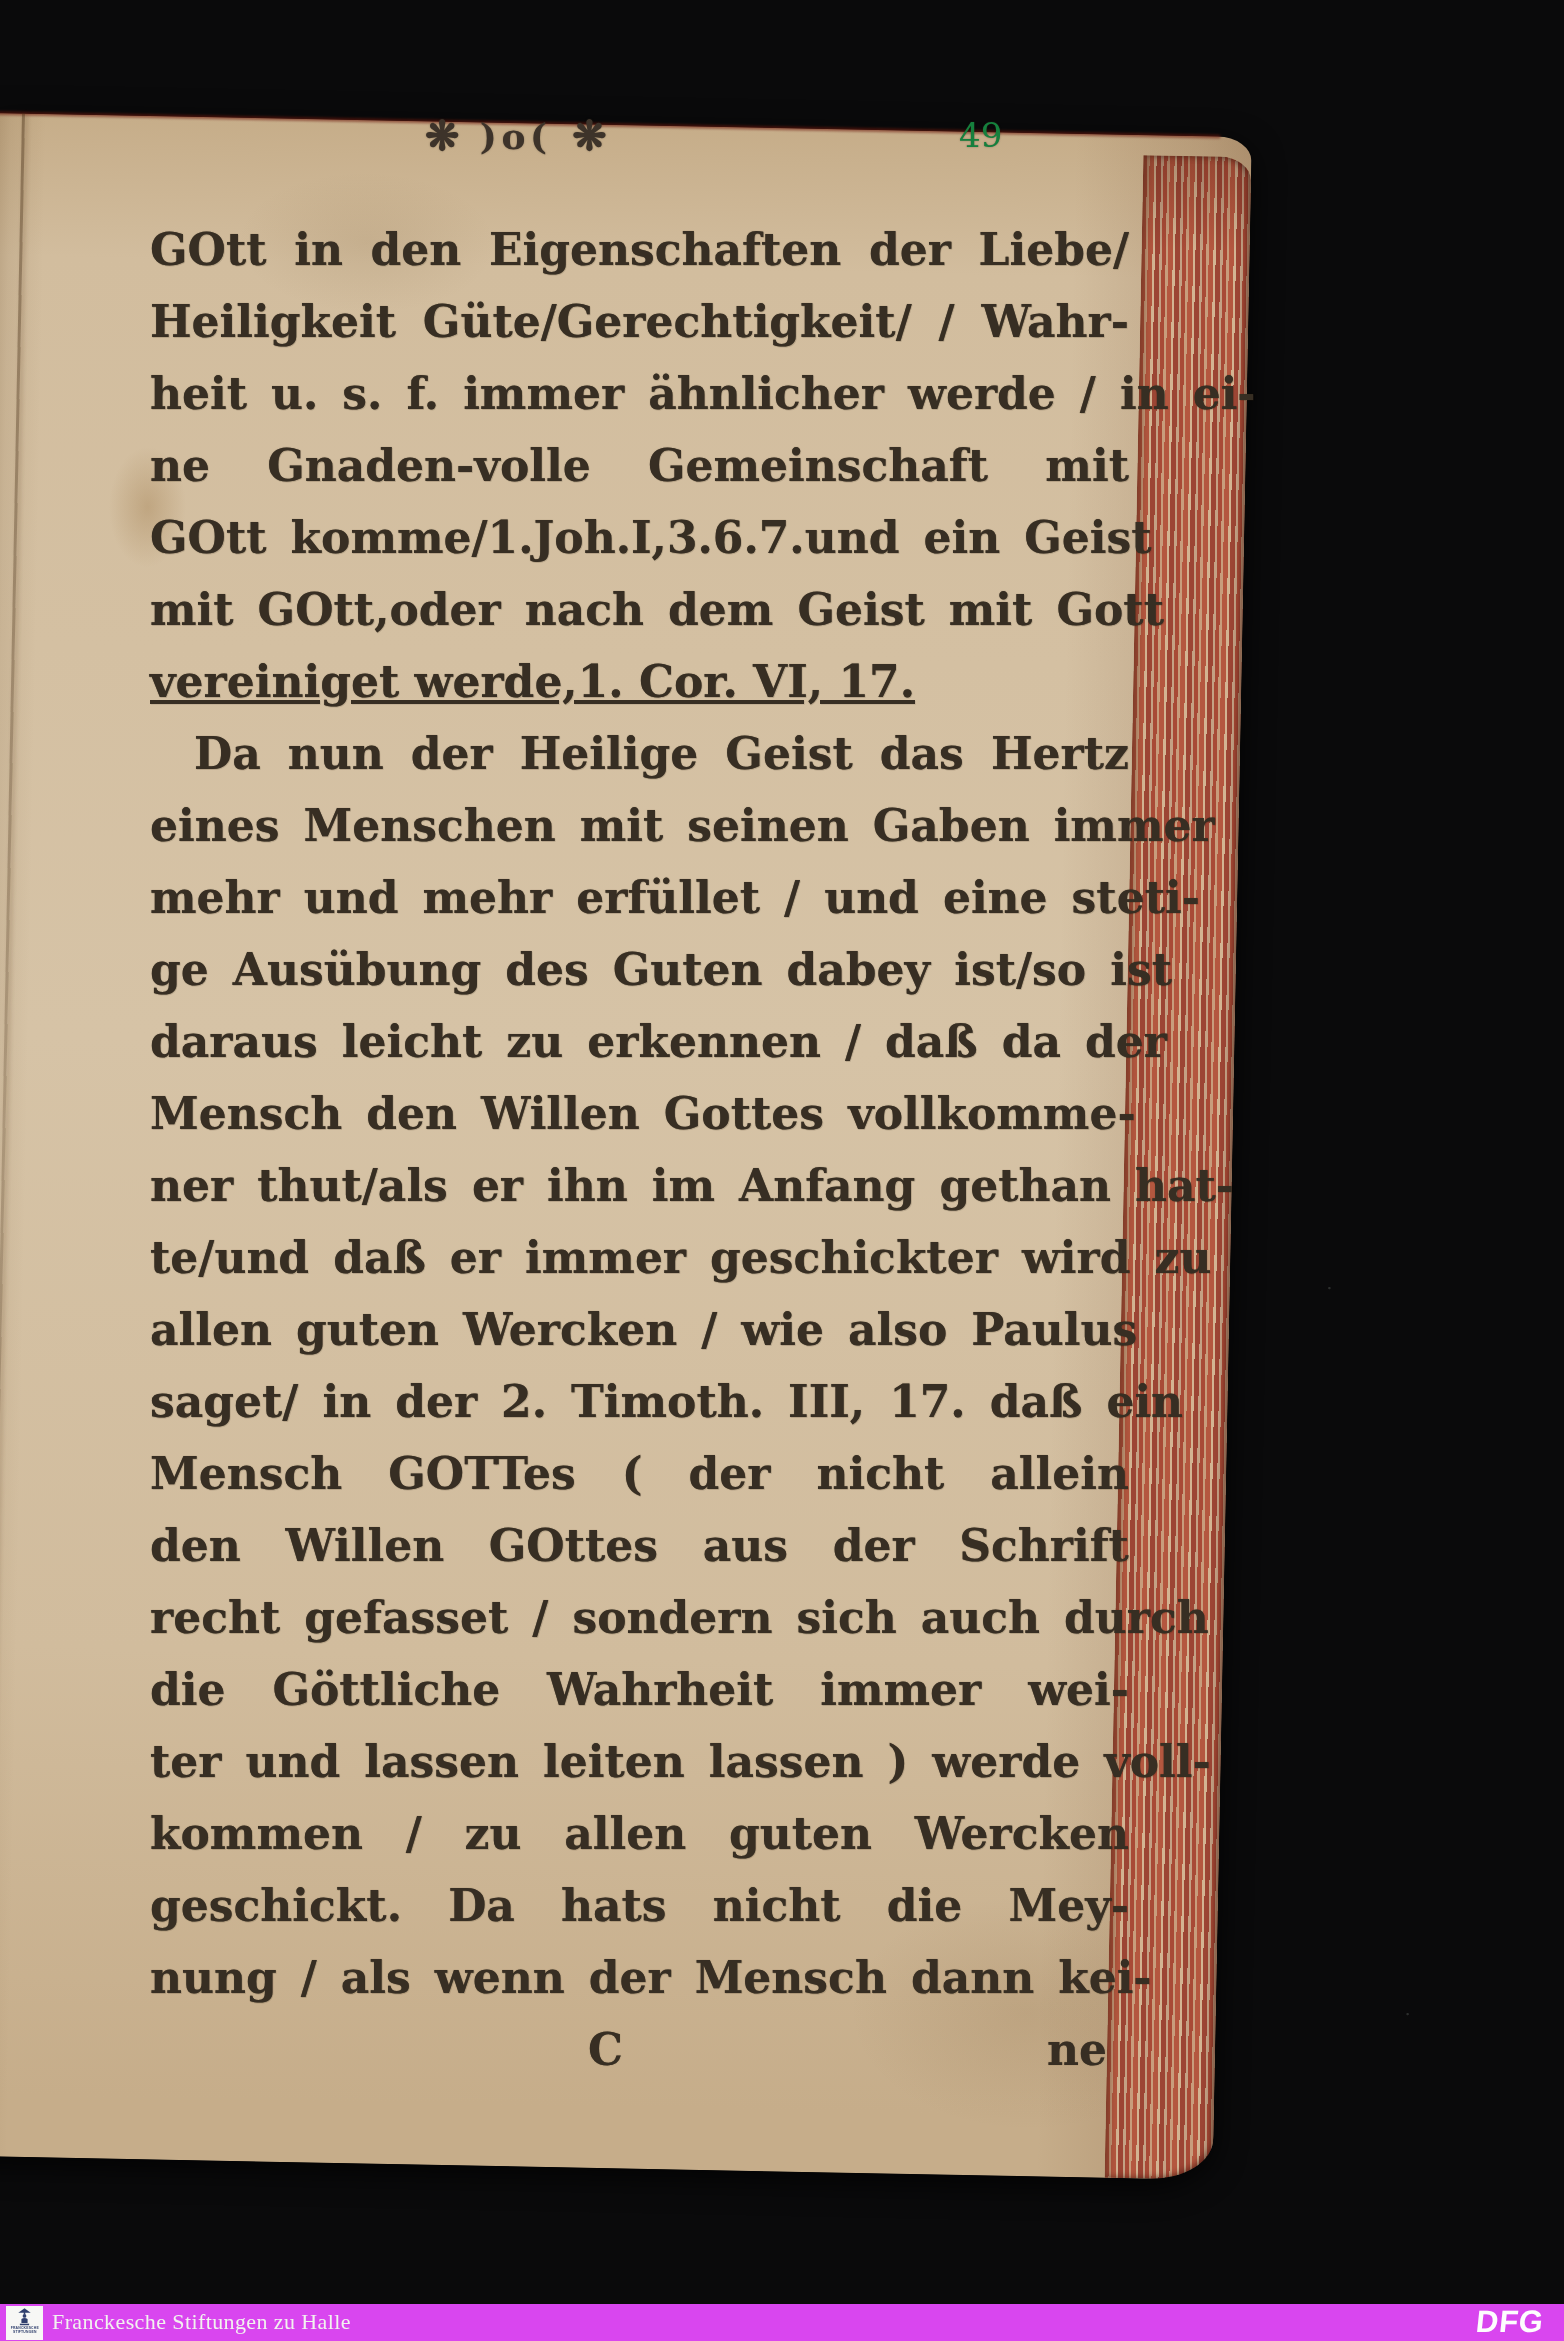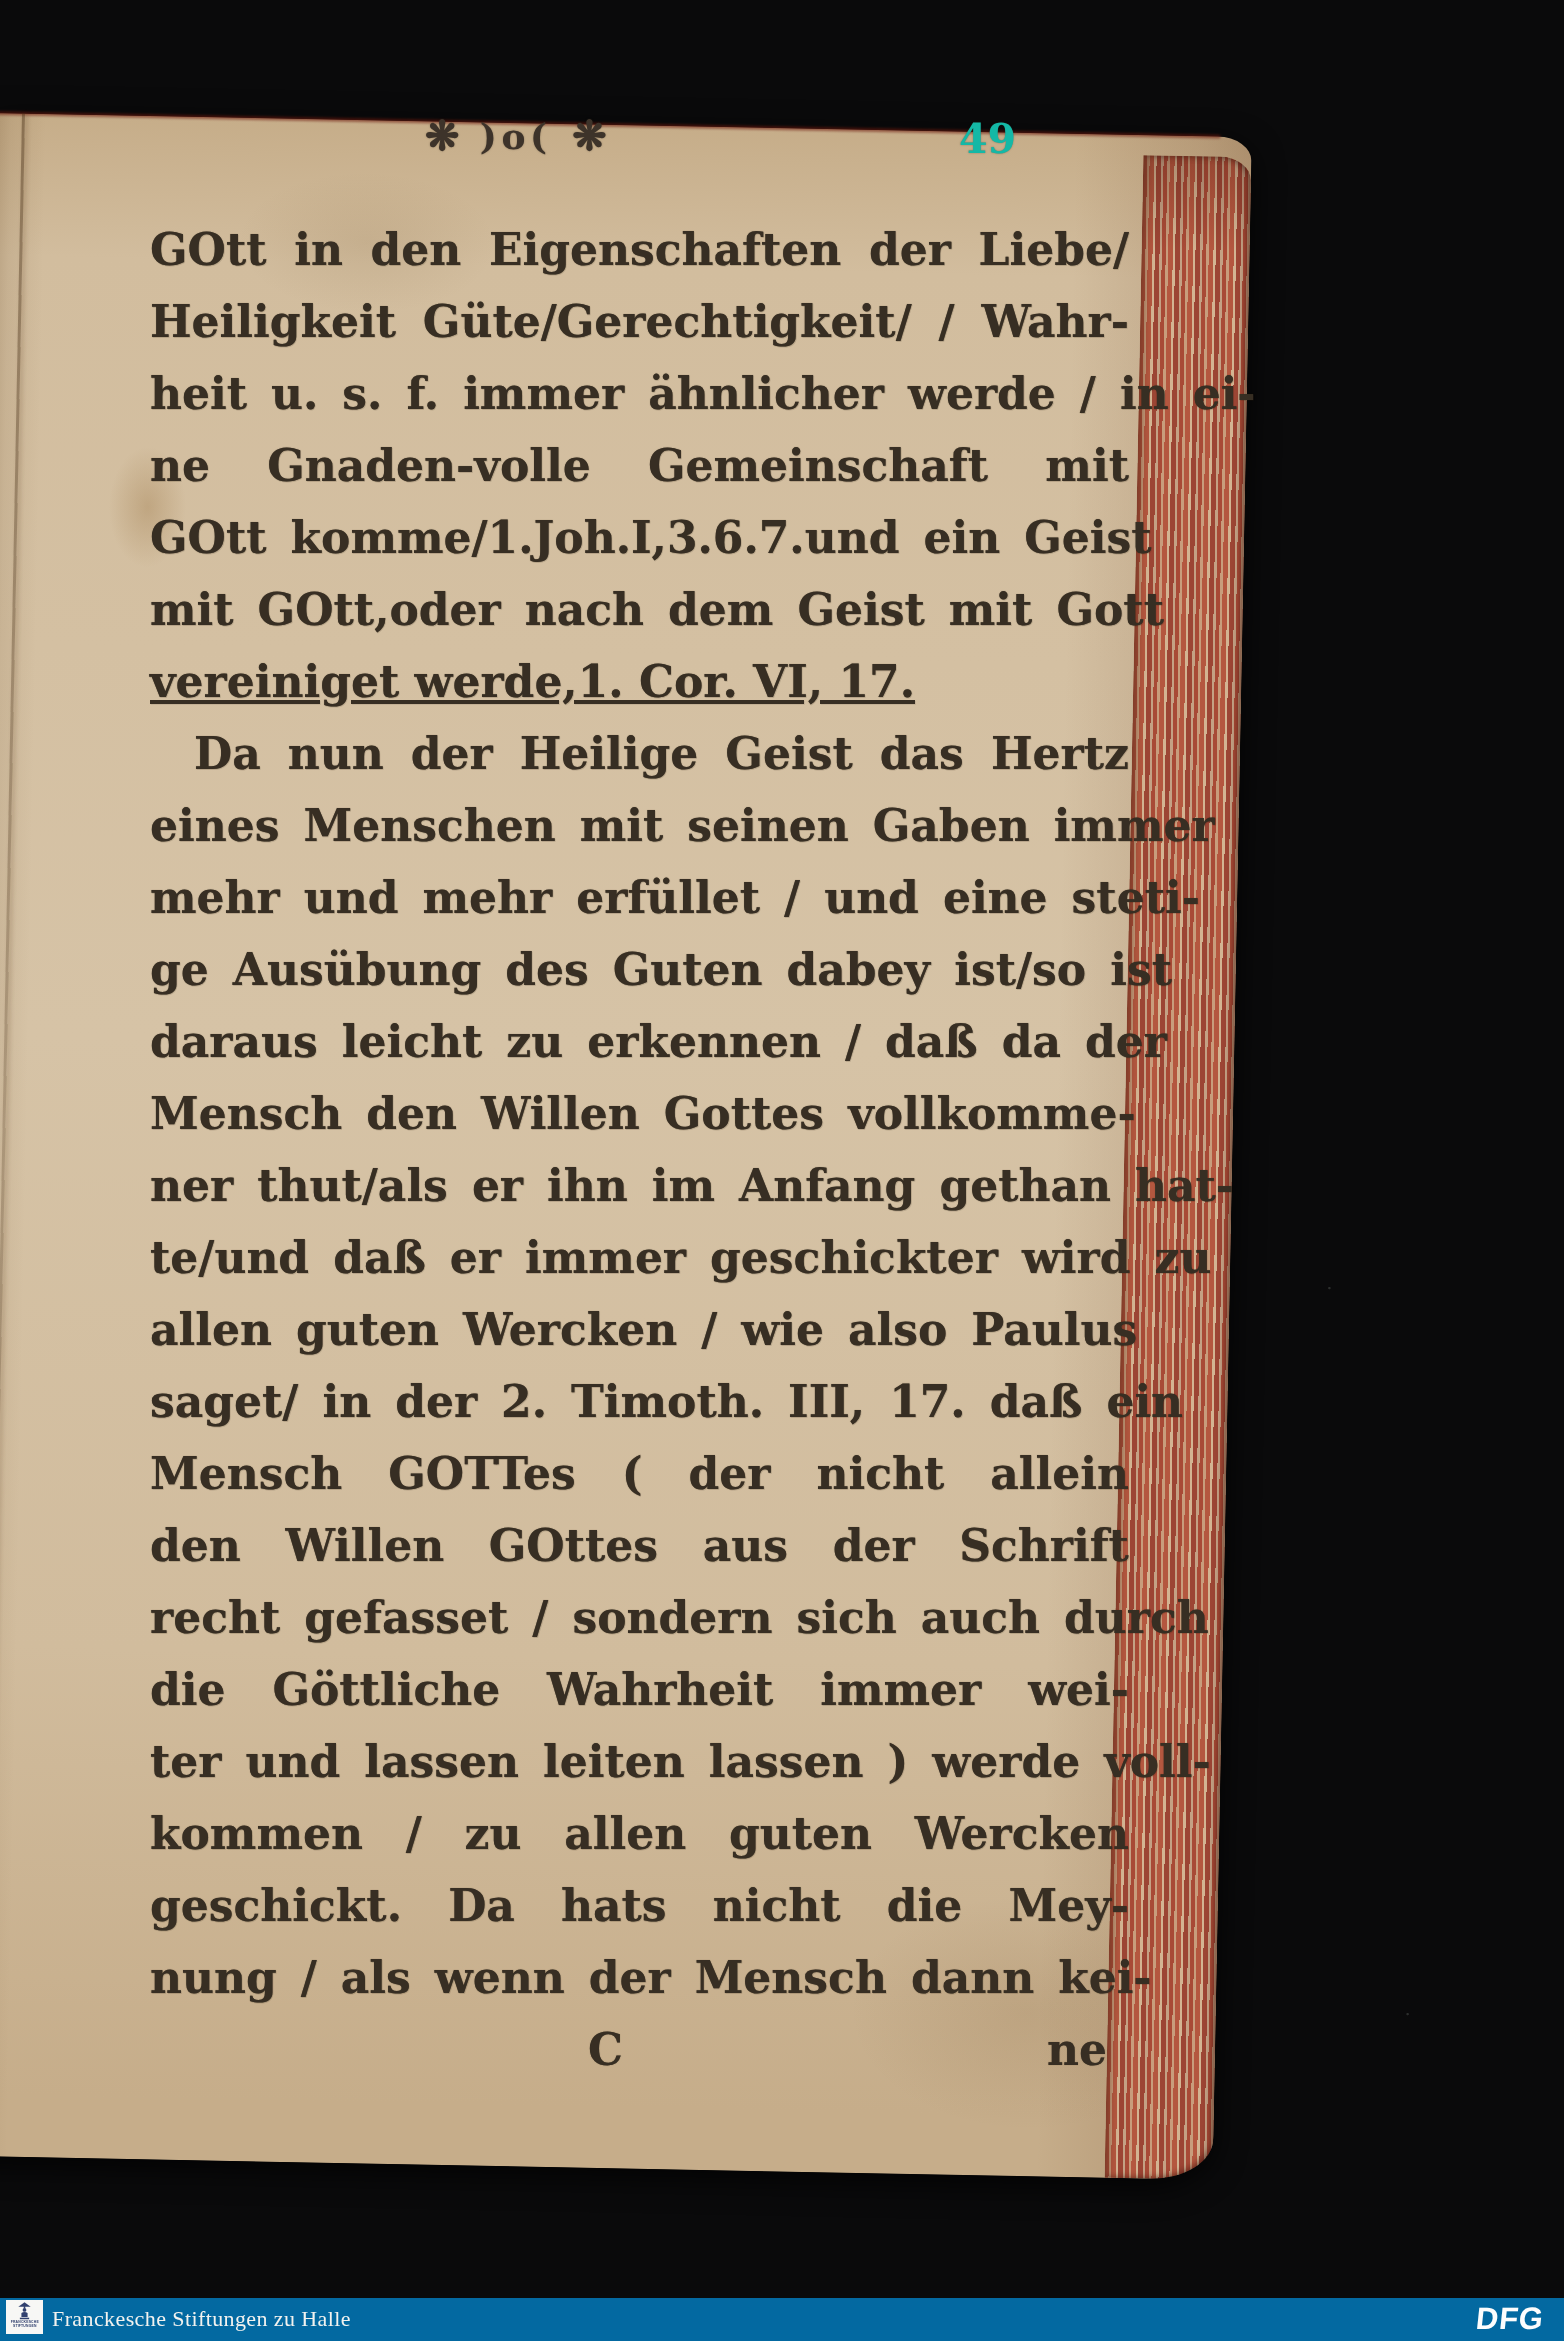--- a/index.html
+++ b/index.html
@@ -66,21 +66,21 @@
   }
   .ornament-cluster{
     position:absolute;left:275px;top:6.3px;
     font-size:41px;font-weight:700;color:#3d332a;
     display:flex;align-items:center;gap:20.3px;
     text-shadow:0 0 1.6px rgba(50,40,25,.5);
   }
   .ornament-cluster .divider{font-size:36px;letter-spacing:4.7px;}
   .folio{
     position:absolute;left:809px;top:9.4px;
-    font-size:41px;font-weight:700;color:#14b8a6;
+    font-size:34px;font-weight:400;color:#15803d;
     text-shadow:0 0 1.6px rgba(50,40,25,.5);
   }
 
   .text-block{margin-top:14px;}
   .line{
     height:72px;display:flex;justify-content:space-between;align-items:baseline;
     font-size:44px;font-weight:700;line-height:72px;
     color:#372e23;white-space:nowrap;
     text-shadow:0 0 0.8px rgba(45,35,20,.65), 0.8px 0.8px 0 rgba(45,35,20,.12);
     gap:24px;
@@ -90,22 +90,22 @@
   .signature-row{
     position:relative;height:72px;
     font-size:44px;font-weight:700;line-height:72px;color:#372e23;
     text-shadow:0 0 0.8px rgba(45,35,20,.65);
   }
   .signature-row .sig{position:absolute;left:438px;}
   .signature-row .catch{position:absolute;right:22px;}
 
   
   .footer-bar{
-    position:absolute;left:0;right:0;bottom:0;height:44px;
-    background:#0369a1;display:flex;align-items:center;
+    position:absolute;left:0;right:0;bottom:0;height:38px;
+    background:#d946ef;display:flex;align-items:center;
   }
   .inst-logo{
     position:absolute;left:6.3px;top:2.3px;width:37px;height:34px;background:#f7f7f5;
     display:flex;flex-direction:column;align-items:center;justify-content:flex-start;
   }
   .inst-logo svg{margin-top:1.6px;}
   .inst-logo .logo-caption{
     font-family:"Liberation Sans", sans-serif;font-size:3.4px;line-height:3.9px;
     color:#31406e;text-align:center;letter-spacing:0.2px;font-weight:700;
   }

